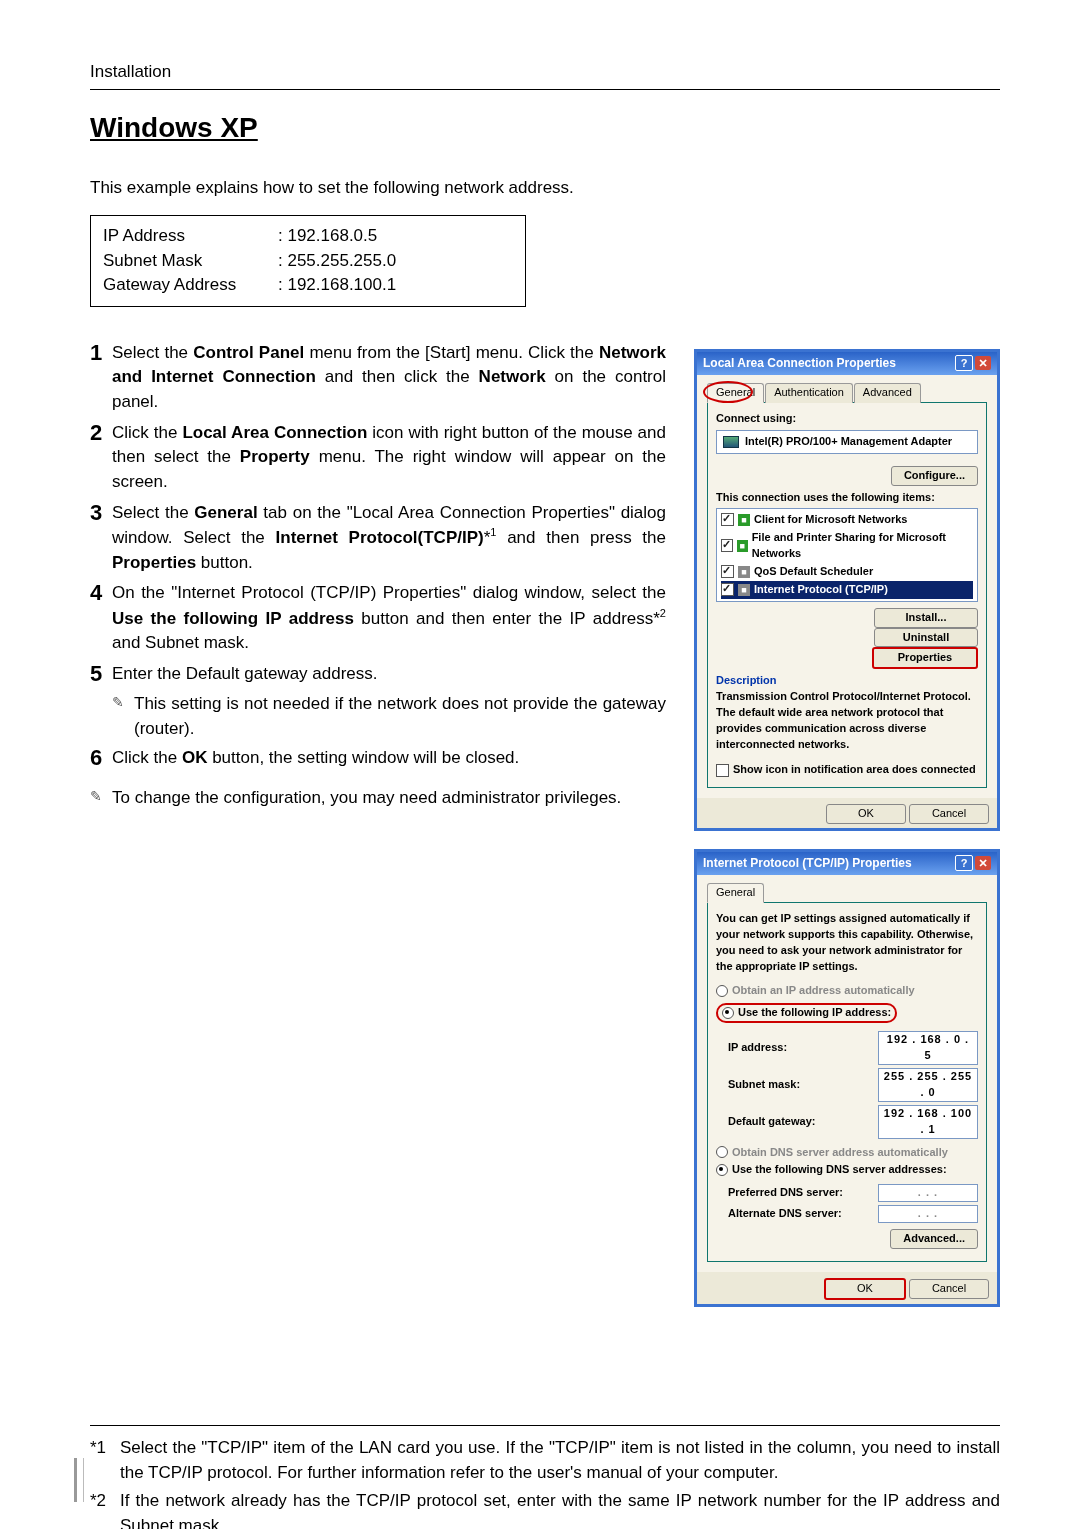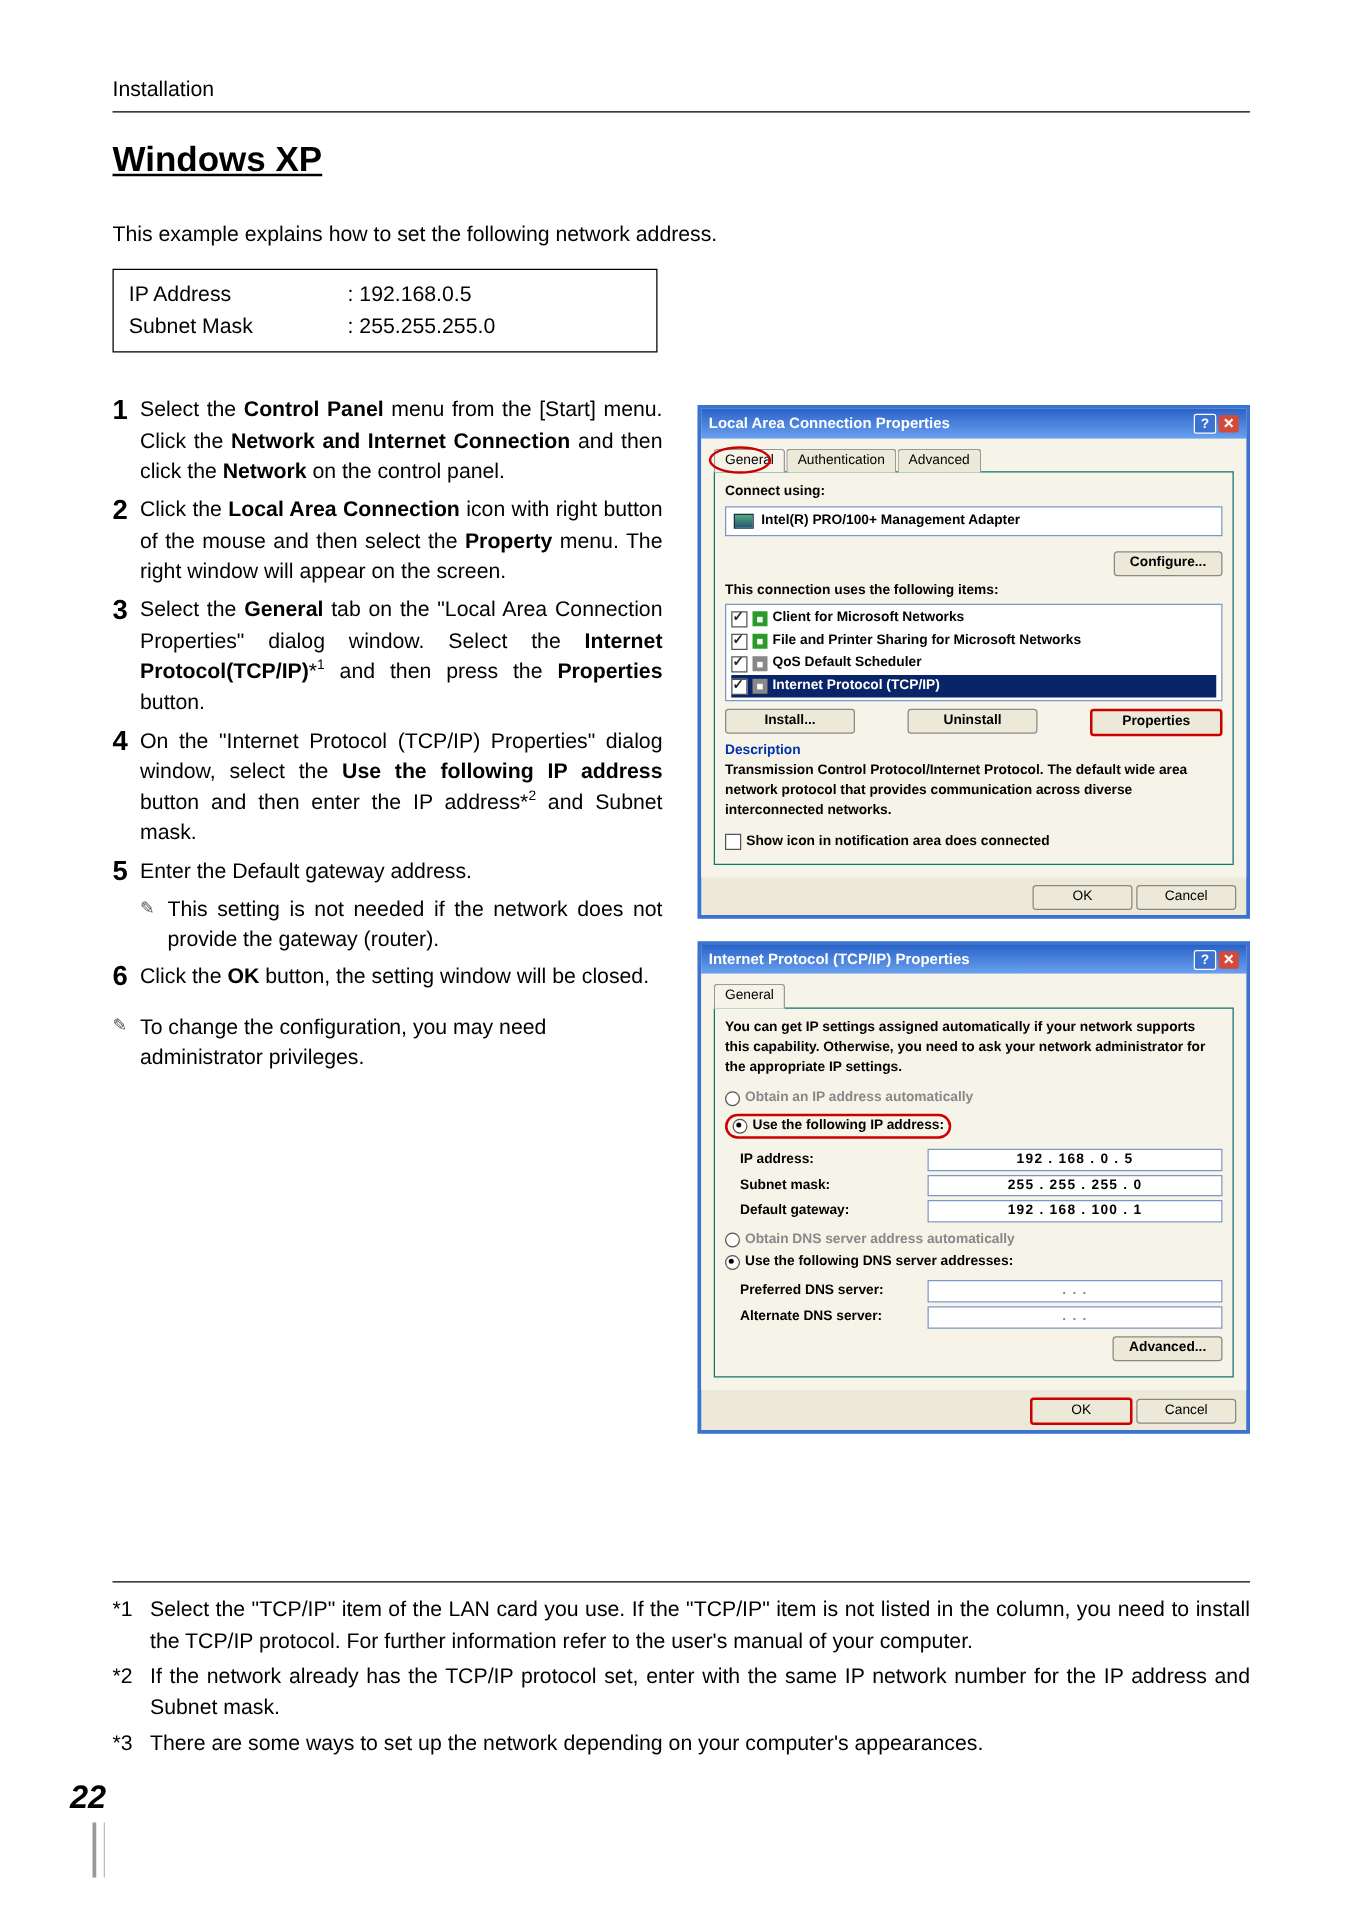--- a/index.html
+++ b/index.html
@@ -69,21 +69,21 @@
     flex: none;
     font-size: 14px;
     color: #555;
   }
   .bottom-note {
     display: flex;
     margin-top: 16px;
   }
   sup { font-size: 11px; }
   .right-col {
-    width: 442px;
+    width: 306px;
     flex: none;
     padding-top: 8px;
   }
   .win-dialog {
     border: 3px solid #3b73d1;
     background: #ece9d8;
     font-size: 11px;
     margin-bottom: 18px;
   }
   .title-bar {
@@ -182,21 +182,21 @@
     gap: 4px;
     font-size: 11px;
     padding: 1px 0;
   }
   .item-line.selected { background: #0a246a; color: #fff; }
   .mini-icon { width: 12px; height: 12px; display: inline-block; text-align:center; font-size:9px; }
   .mini-icon.green { background: #2a9b2a; color: #fff; }
   .mini-icon.gray { background: #888; color: #fff; }
   .desc-box { margin: 2px 0 8px 0; font-size: 11px; }
   .desc-box .dh { color: #0033aa; }
-  .three-btn { display: flex; justify-content: space-between; margin: 4px 0; align-items:flex-start; }
+  .three-btn { display: flex; justify-content: space-between; margin: 4px 0; align-items:flex-end;flex-direction:column; }
   .three-btn .xpbtn { width: 78px; }
   .dlg-footer {
     text-align: right;
     padding: 6px 8px 4px 8px;
   }
   .form-grid { margin: 6px 0 6px 12px; }
   .form-row {
     display: flex;
     align-items: center;
     margin: 3px 0;
@@ -262,20 +262,24 @@
 <div class="intro">This example explains how to set the following network address.</div>
 
 <div class="ip-table">
   <div class="ip-row">
       <div class="ip-label">IP Address</div>
       <div class="ip-value">: 192.168.0.5</div>
     </div>
   <div class="ip-row">
       <div class="ip-label">Subnet Mask</div>
       <div class="ip-value">: 255.255.255.0</div>
+    </div>
+  <div class="ip-row">
+      <div class="ip-label">Gateway Address</div>
+      <div class="ip-value">: 192.168.100.1</div>
     </div>
 </div>
 
 <div class="two-col">
   <div class="left-col">
     <ol class="steps">
       <li>
           <span class="step-num">1</span>
           <span class="step-body">Select the <b>Control Panel</b> menu from the [Start] menu. Click the <b>Network and Internet Connection</b> and then click the <b>Network</b> on the control panel.</span>
         </li>

